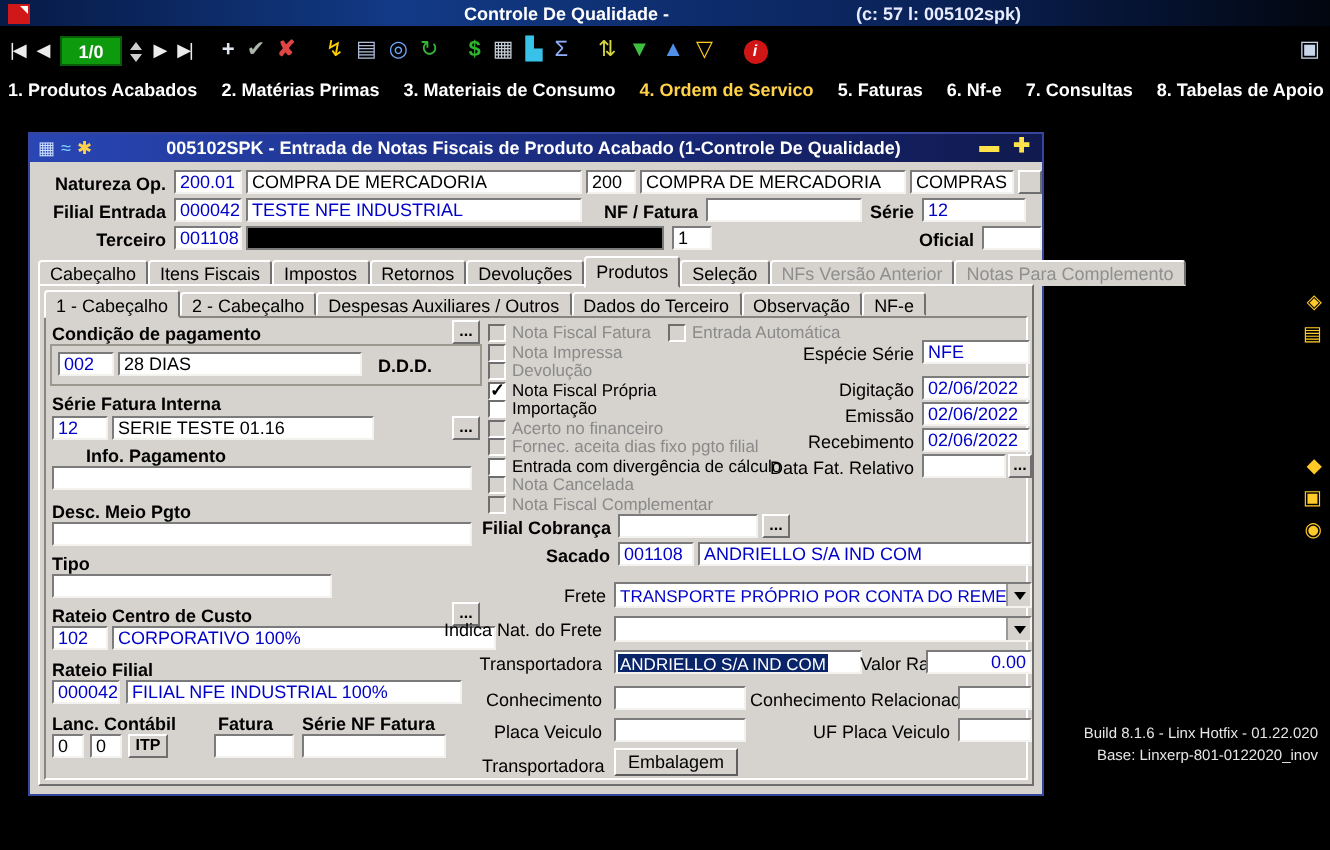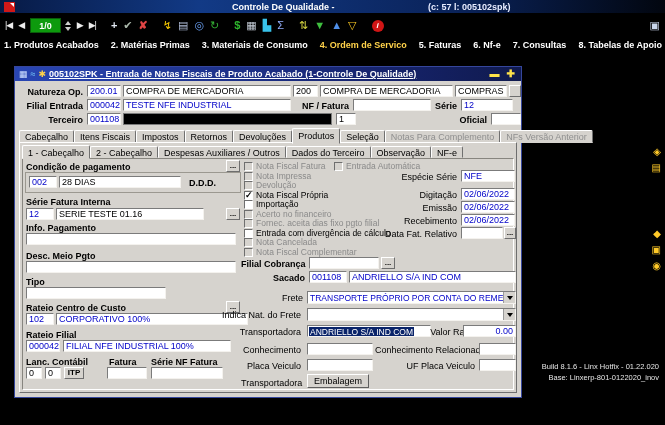--- a/index.html
+++ b/index.html
@@ -33,21 +33,21 @@
   
   .mdi{position:absolute;top:52px;left:0;right:0;bottom:0;}
   .ver{position:absolute;right:6px;top:308px;text-align:right;color:#fff;}
   .ver .t{font-size:13px;font-weight:bold;}
   .ver .s{font-size:7.5px;color:#e6e6e6;margin-top:2px;padding-left:24px;}
   .rail{position:absolute;right:4px;color:#ffc928;font-size:10px;line-height:1;cursor:pointer;}
 
   
   .formwin{position:absolute;left:14px;top:14px;width:508px;height:332px;background:#d6d3ce;border:1px solid #35469c;}
   .ftitle{height:14px;background:linear-gradient(90deg,#2946b4,#16246e 70%,#101a4e);display:flex;align-items:center;gap:3px;padding:0 4px;}
-  .ftitle .txt{flex:1;color:#fff;font-size:9px;font-weight:bold;white-space:nowrap;overflow:hidden;text-decoration:underline;}
+  .ftitle .txt{flex:1;text-align:center;color:#fff;font-size:9px;font-weight:bold;white-space:nowrap;overflow:hidden;}
   .fico{font-size:9px;line-height:1;}
   .fbtn{color:#ffe34a;font-size:10px;font-weight:bold;line-height:1;cursor:pointer;padding:0 2px;}
   .fbody{position:absolute;top:14px;left:2px;right:2px;bottom:2px;background:#d6d3ce;}
 
   .lbl{position:absolute;font-size:9px;font-weight:bold;color:#000;white-space:nowrap;}
   .lbn{position:absolute;font-size:9px;color:#000;white-space:nowrap;}
   .lbr{text-align:right;}
   .fld{position:absolute;height:12px;background:#fff;border:1px solid;border-color:#7b7b7b #f4f2ee #f4f2ee #7b7b7b;font-size:9px;line-height:10px;padding:0 2px;color:#000;white-space:nowrap;overflow:hidden;}
   .blue{color:#0000c8;}
   .rt{text-align:right;}
@@ -170,22 +170,22 @@
         <span class="fld" style="left:474px;top:32px;width:30px"></span>
 
         <div class="tabs">
           <span class="tab">Cabeçalho</span>
           <span class="tab">Itens Fiscais</span>
           <span class="tab">Impostos</span>
           <span class="tab">Retornos</span>
           <span class="tab">Devoluções</span>
           <span class="tab active">Produtos</span>
           <span class="tab">Seleção</span>
+          <span class="tab dis">NFs Versão Anterior</span>
           <span class="tab dis">Notas Para Complemento</span>
-          <span class="tab dis">NFs Versão Anterior</span>
         </div>
 
         <div class="page1">
           <div class="tabs2">
             <span class="tab2 active">1 - Cabeçalho</span>
             <span class="tab2">2 - Cabeçalho</span>
             <span class="tab2">Despesas Auxiliares / Outros</span>
             <span class="tab2">Dados do Terceiro</span>
             <span class="tab2">Observação</span>
             <span class="tab2">NF-e</span>
@@ -195,24 +195,24 @@
 
             <span class="lbl" style="left:3px;top:3px">Condição de pagamento</span>
             <span class="mini" style="left:203px;top:1px">...</span>
             <span class="grp" style="left:2px;top:13px;width:216px;height:21px"></span>
             <span class="fld blue" style="left:6px;top:17px;width:28px">002</span>
             <span class="fld" style="left:36px;top:17px;width:122px">28 DIAS</span>
             <span class="lbl" style="left:166px;top:19px">D.D.D.</span>
 
             <span class="lbl" style="left:3px;top:38px">Série Fatura Interna</span>
             <span class="fld blue" style="left:3px;top:49px;width:28px">12</span>
-            <span class="fld" style="left:33px;top:49px;width:148px">SERIE TESTE 01.16</span>
+            <span class="fld" style="left:33px;top:49px;width:131px">SERIE TESTE 01.16</span>
             <span class="mini" style="left:203px;top:49px">...</span>
 
-            <span class="lbl" style="left:3px;top:64px">Info. Pagamento</span>
+            <span class="lbl" style="left:20px;top:64px">Info. Pagamento</span>
             <span class="fld" style="left:3px;top:74px;width:210px"></span>
 
             <span class="lbl" style="left:3px;top:92px">Desc. Meio Pgto</span>
             <span class="fld" style="left:3px;top:102px;width:210px"></span>
 
             <span class="lbl" style="left:3px;top:118px">Tipo</span>
             <span class="fld" style="left:3px;top:128px;width:140px"></span>
 
             <span class="lbl" style="left:3px;top:144px">Rateio Centro de Custo</span>
             <span class="mini" style="left:203px;top:142px">...</span>

